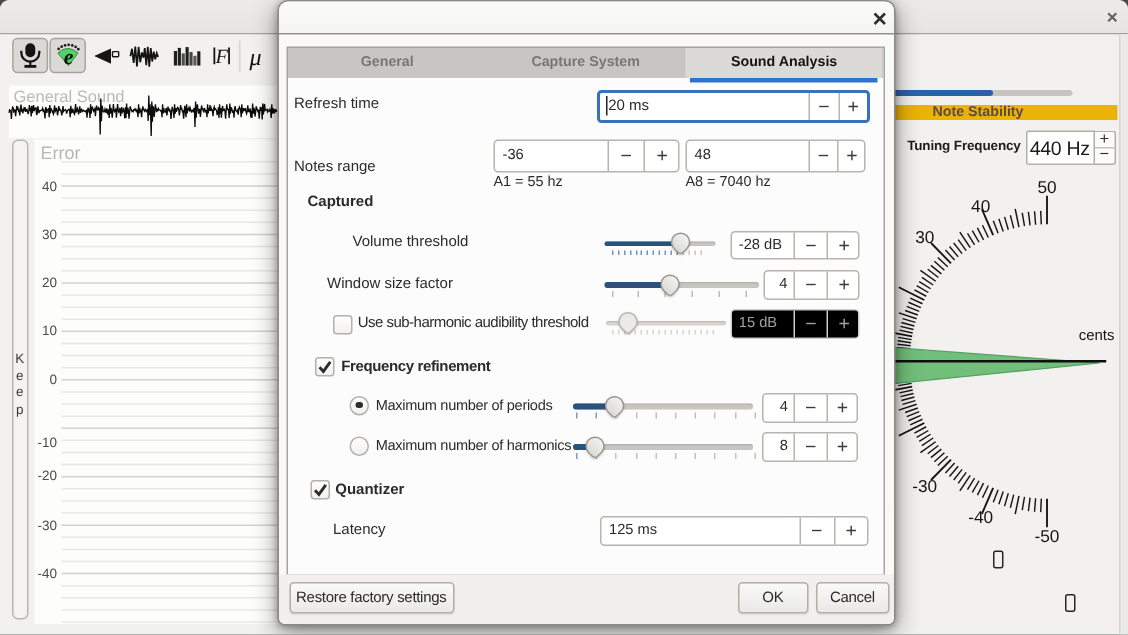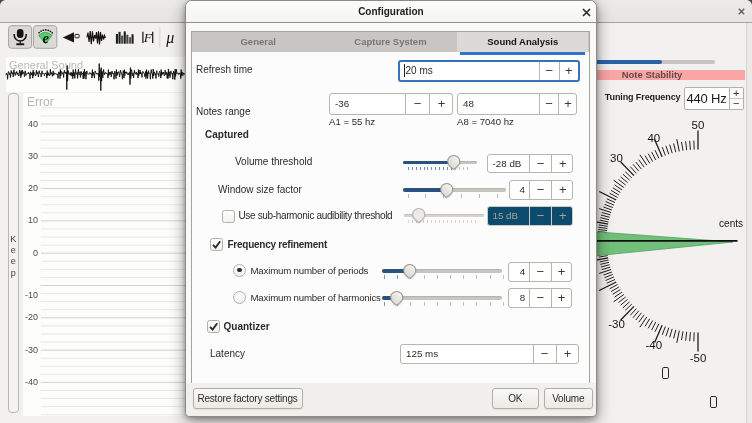--- a/index.html
+++ b/index.html
@@ -126,21 +126,21 @@
 <div class="axl" style="top:376.9px">-40</div>
 
 <div class="abs" style="left:7.5px;top:92.5px;width:11.5px;height:320.5px;border:1px solid #b9b7b3;border-radius:4px;background:#f4f3f1"></div>
 <div class="abs" style="left:7.5px;top:234px;width:11.5px;text-align:center;font-size:9px;color:#3c3c3c;line-height:11.2px">K<br>e<br>e<br>p</div>
 
 <div class="abs" style="left:745.5px;top:22.5px;width:6.5px;height:400px;background:#eceae7;border-left:1px solid #d8d5d1"></div>
 
 <div class="abs" style="left:592px;top:60px;width:123px;height:3.6px;border-radius:2px;background:#c7c4c0"></div>
 <div class="abs" style="left:592px;top:60px;width:69.5px;height:3.6px;border-radius:2px;background:#2a63a5"></div>
 
-<div class="abs" style="left:559px;top:70.3px;width:186px;height:9.4px;background:#fca5a5;color:#5e4950;font-size:9.5px;font-weight:bold;text-align:center;line-height:9.6px">Note Stability</div>
+<div class="abs" style="left:559px;top:70.3px;width:186px;height:9.4px;background:#eab308;color:#5e4950;font-size:9.5px;font-weight:bold;text-align:center;line-height:9.6px">Note Stability</div>
 
 <div class="abs b" style="left:600px;top:92px;width:80.5px;text-align:right;font-size:9px;color:#1d1d1d;white-space:nowrap;letter-spacing:-0.1px">Tuning Frequency</div>
 <div class="abs" style="left:683.5px;top:86.5px;width:46px;height:23px;border:1px solid #b3afa9;border-radius:2px 0 0 2px;background:#fff;font-size:13px;color:#1a1a1a;text-align:center;line-height:22px;white-space:nowrap;letter-spacing:-0.2px">440 Hz</div>
 <div class="abs" style="left:729.5px;top:86.5px;width:14.5px;height:23px;border:1px solid #b3afa9;border-left:none;border-radius:0 2px 2px 0;background:#fbfbfa">
   <div style="height:11.5px;border-bottom:1px solid #c6c2bd;text-align:center;font-size:11px;line-height:10px;color:#333">+</div>
   <div style="height:10px;text-align:center;font-size:11px;line-height:9px;color:#333">−</div>
 </div>
 
 <svg class="abs" style="left:556px;top:100px" width="196" height="323" viewBox="556 100 196 323">
 <line x1="698.0" y1="332.5" x2="698.0" y2="351.5" stroke="#151515" stroke-width="1.25"></line>
@@ -254,21 +254,20 @@
 <text x="743" y="226.5" text-anchor="end" font-size="10" fill="#141414">cents</text>
 </svg>
 
 <div class="abs" style="left:661.5px;top:366.5px;width:7.5px;height:12.5px;border:1.3px solid #262626;border-radius:1.8px"></div>
 <div class="abs" style="left:709.5px;top:395.5px;width:7.5px;height:12.5px;border:1.3px solid #262626;border-radius:1.8px"></div>
 
 <div class="abs" style="left:184.5px;top:0;width:412.8px;height:416.5px;background:#f9f9f8;border:1px solid #8d8983;border-radius:7px 7px 5px 5px;box-shadow:0 5px 16px rgba(0,0,0,.42),0 1px 5px rgba(0,0,0,.28)">
  <div style="position:relative;width:100%;height:100%;overflow:hidden;border-radius:6px 6px 4px 4px">
 
   <div class="abs" style="left:0;top:0;width:100%;height:21.6px;background:linear-gradient(#fcfcfb,#f4f4f2);border-bottom:1px solid #96918b"></div>
-  <div class="abs b" style="left:0;top:5px;width:100%;text-align:center;font-size:10px;color:#1c1c1c">Configuration</div>
   <svg class="abs" style="left:396.5px;top:7px" width="9" height="9" viewBox="0 0 9 9">
     <path d="M1,1 L8,8 M8,1 L1,8" stroke="#2e2e2e" stroke-width="1.7"></path>
         </svg>
 
   <div class="abs" style="left:5.5px;top:29.5px;width:399px;height:353px;border:1px solid #a7a39e;background:#fcfcfc"></div>
   <div class="abs" style="left:6.5px;top:30.5px;width:397px;height:20.3px;background:#c8c6c3"></div>
   <div class="abs" style="left:271.2px;top:30.5px;width:131.6px;height:20.3px;background:#dcdad7"></div>
   <div class="abs" style="left:274.5px;top:50.8px;width:125px;height:3px;background:#2e74cf"></div>
   <div class="abs b" style="left:6.5px;top:35px;width:132.3px;text-align:center;font-size:9.5px;color:#787673">General</div>
   <div class="abs b" style="left:138.8px;top:35px;width:132.3px;text-align:center;font-size:9.5px;color:#787673">Capture System</div>
@@ -355,21 +354,21 @@
 <div style="position:absolute;left:443.07px;top:220.0px;width:1px;height:3.4px;background:#d7d4d0"></div>
 <div style="position:absolute;left:447.00px;top:220.0px;width:1px;height:3.4px;background:#d7d4d0"></div>
 <div style="position:absolute;left:450.93px;top:220.0px;width:1px;height:3.4px;background:#d7d4d0"></div>
 <div style="position:absolute;left:454.86px;top:220.0px;width:1px;height:3.4px;background:#d7d4d0"></div>
 <div style="position:absolute;left:458.79px;top:220.0px;width:1px;height:3.4px;background:#d7d4d0"></div>
 <div style="position:absolute;left:462.72px;top:220.0px;width:1px;height:3.4px;background:#d7d4d0"></div>
 <div style="position:absolute;left:466.65px;top:220.0px;width:1px;height:3.4px;background:#d7d4d0"></div>
 <div style="position:absolute;left:470.58px;top:220.0px;width:1px;height:3.4px;background:#d7d4d0"></div>
 <div style="position:absolute;left:474.51px;top:220.0px;width:1px;height:3.4px;background:#d7d4d0"></div>
 <div style="position:absolute;left:411.80px;top:208.40px;width:13.4px;height:13.4px;border:1px solid #b9b6b1;border-radius:50% 50% 3px 50%;background:#eceae7;transform:rotate(45deg);box-shadow:0.5px 0.5px 1.5px rgba(0,0,0,.22)"></div>
-    <div style="position:absolute;left:486.5px;top:206.1px;width:86.7px;height:19.5px;border:1px solid #cfccc7;border-radius:3px;background:#0c4a6e;box-sizing:border-box">
+    <div style="position:absolute;left:486.5px;top:206.1px;width:86.7px;height:19.5px;border:1px solid #cfccc7;border-radius:3px;background:#000000;box-sizing:border-box">
 <div style="position:absolute;left:0;top:0;bottom:0;width:41.5px;font-size:9.8px;color:#a5a29d;line-height:18.0px;padding-left:5px;box-sizing:border-box">15 dB</div>
 <div style="position:absolute;left:41.5px;top:0;bottom:0;width:22.3px;border-left:1px solid #cfccc7;text-align:center;font-size:13px;color:#a5a29d;line-height:17.0px">−</div>
 <div style="position:absolute;left:63.8px;top:0;bottom:0;width:21.9px;border-left:1px solid #cfccc7;text-align:center;font-size:13px;color:#a5a29d;line-height:17.0px">+</div>
 </div>
     <div style="position:absolute;left:210px;top:238px;width:13px;height:13px;border:1px solid #b4b0aa;border-radius:2.5px;background:linear-gradient(#fefefe,#f2f1ef);box-sizing:border-box">
             <svg width="13" height="13" style="position:absolute;left:-1px;top:-1px">
               <path d="M3,6.8 L5.6,9.6 L10.2,3.2" fill="none" stroke="#2d2d2d" stroke-width="1.9"></path>
             </svg>
           </div>
     <div class="lbl b" style="left:227.5px;top:239px;letter-spacing:-0.25px">Frequency refinement</div>
@@ -414,28 +413,28 @@
 <div style="position:absolute;left:0;top:0;bottom:0;width:20.3px;font-size:9.8px;color:#2b2b2b;line-height:18.0px;padding-right:4px;text-align:right;box-sizing:border-box">8</div>
 <div style="position:absolute;left:20.3px;top:0;bottom:0;width:21.2px;border-left:1px solid #b8b4ae;text-align:center;font-size:13px;color:#3a3a3a;line-height:17.0px">−</div>
 <div style="position:absolute;left:41.5px;top:0;bottom:0;width:21.2px;border-left:1px solid #b8b4ae;text-align:center;font-size:13px;color:#3a3a3a;line-height:17.0px">+</div>
 </div>
     <div style="position:absolute;left:206.5px;top:319.5px;width:13px;height:13px;border:1px solid #b4b0aa;border-radius:2.5px;background:linear-gradient(#fefefe,#f2f1ef);box-sizing:border-box">
             <svg width="13" height="13" style="position:absolute;left:-1px;top:-1px">
               <path d="M3,6.8 L5.6,9.6 L10.2,3.2" fill="none" stroke="#2d2d2d" stroke-width="1.9"></path>
             </svg>
           </div>
     <div class="lbl b" style="left:223.5px;top:320.5px">Quantizer</div>
-    <div class="lbl" style="left:210px;top:348px">Latency</div>
+    <div class="lbl" style="left:222px;top:348px">Latency</div>
     <div style="position:absolute;left:400px;top:343.5px;width:178.5px;height:20px;border:1px solid #b8b4ae;border-radius:3px;background:#fff;box-sizing:border-box">
 <div style="position:absolute;left:0;top:0;bottom:0;width:131.5px;font-size:9.8px;color:#2b2b2b;line-height:18.5px;padding-left:5px;box-sizing:border-box">125 ms</div>
 <div style="position:absolute;left:131.5px;top:0;bottom:0;width:23.0px;border-left:1px solid #b8b4ae;text-align:center;font-size:13px;color:#3a3a3a;line-height:17.5px">−</div>
 <div style="position:absolute;left:154.5px;top:0;bottom:0;width:23.0px;border-left:1px solid #b8b4ae;text-align:center;font-size:13px;color:#3a3a3a;line-height:17.5px">+</div>
 </div>
   </div>
 
   <div class="abs" style="left:0;top:382px;width:100%;height:34.5px;background:#f1f0ed"></div>
   <div class="btn" style="left:7px;top:387px;width:110px;height:20.5px;line-height:19px">Restore factory settings</div>
   <div class="btn" style="left:306px;top:387px;width:47.5px;height:20.5px;line-height:19px">OK</div>
-  <div class="btn" style="left:358.5px;top:387px;width:48.5px;height:20.5px;line-height:19px">Volume</div>
+  <div class="btn" style="left:358.5px;top:387px;width:48.5px;height:20.5px;line-height:19px">Cancel</div>
  </div>
 </div>
 
 </div>
 
 </body></html>

